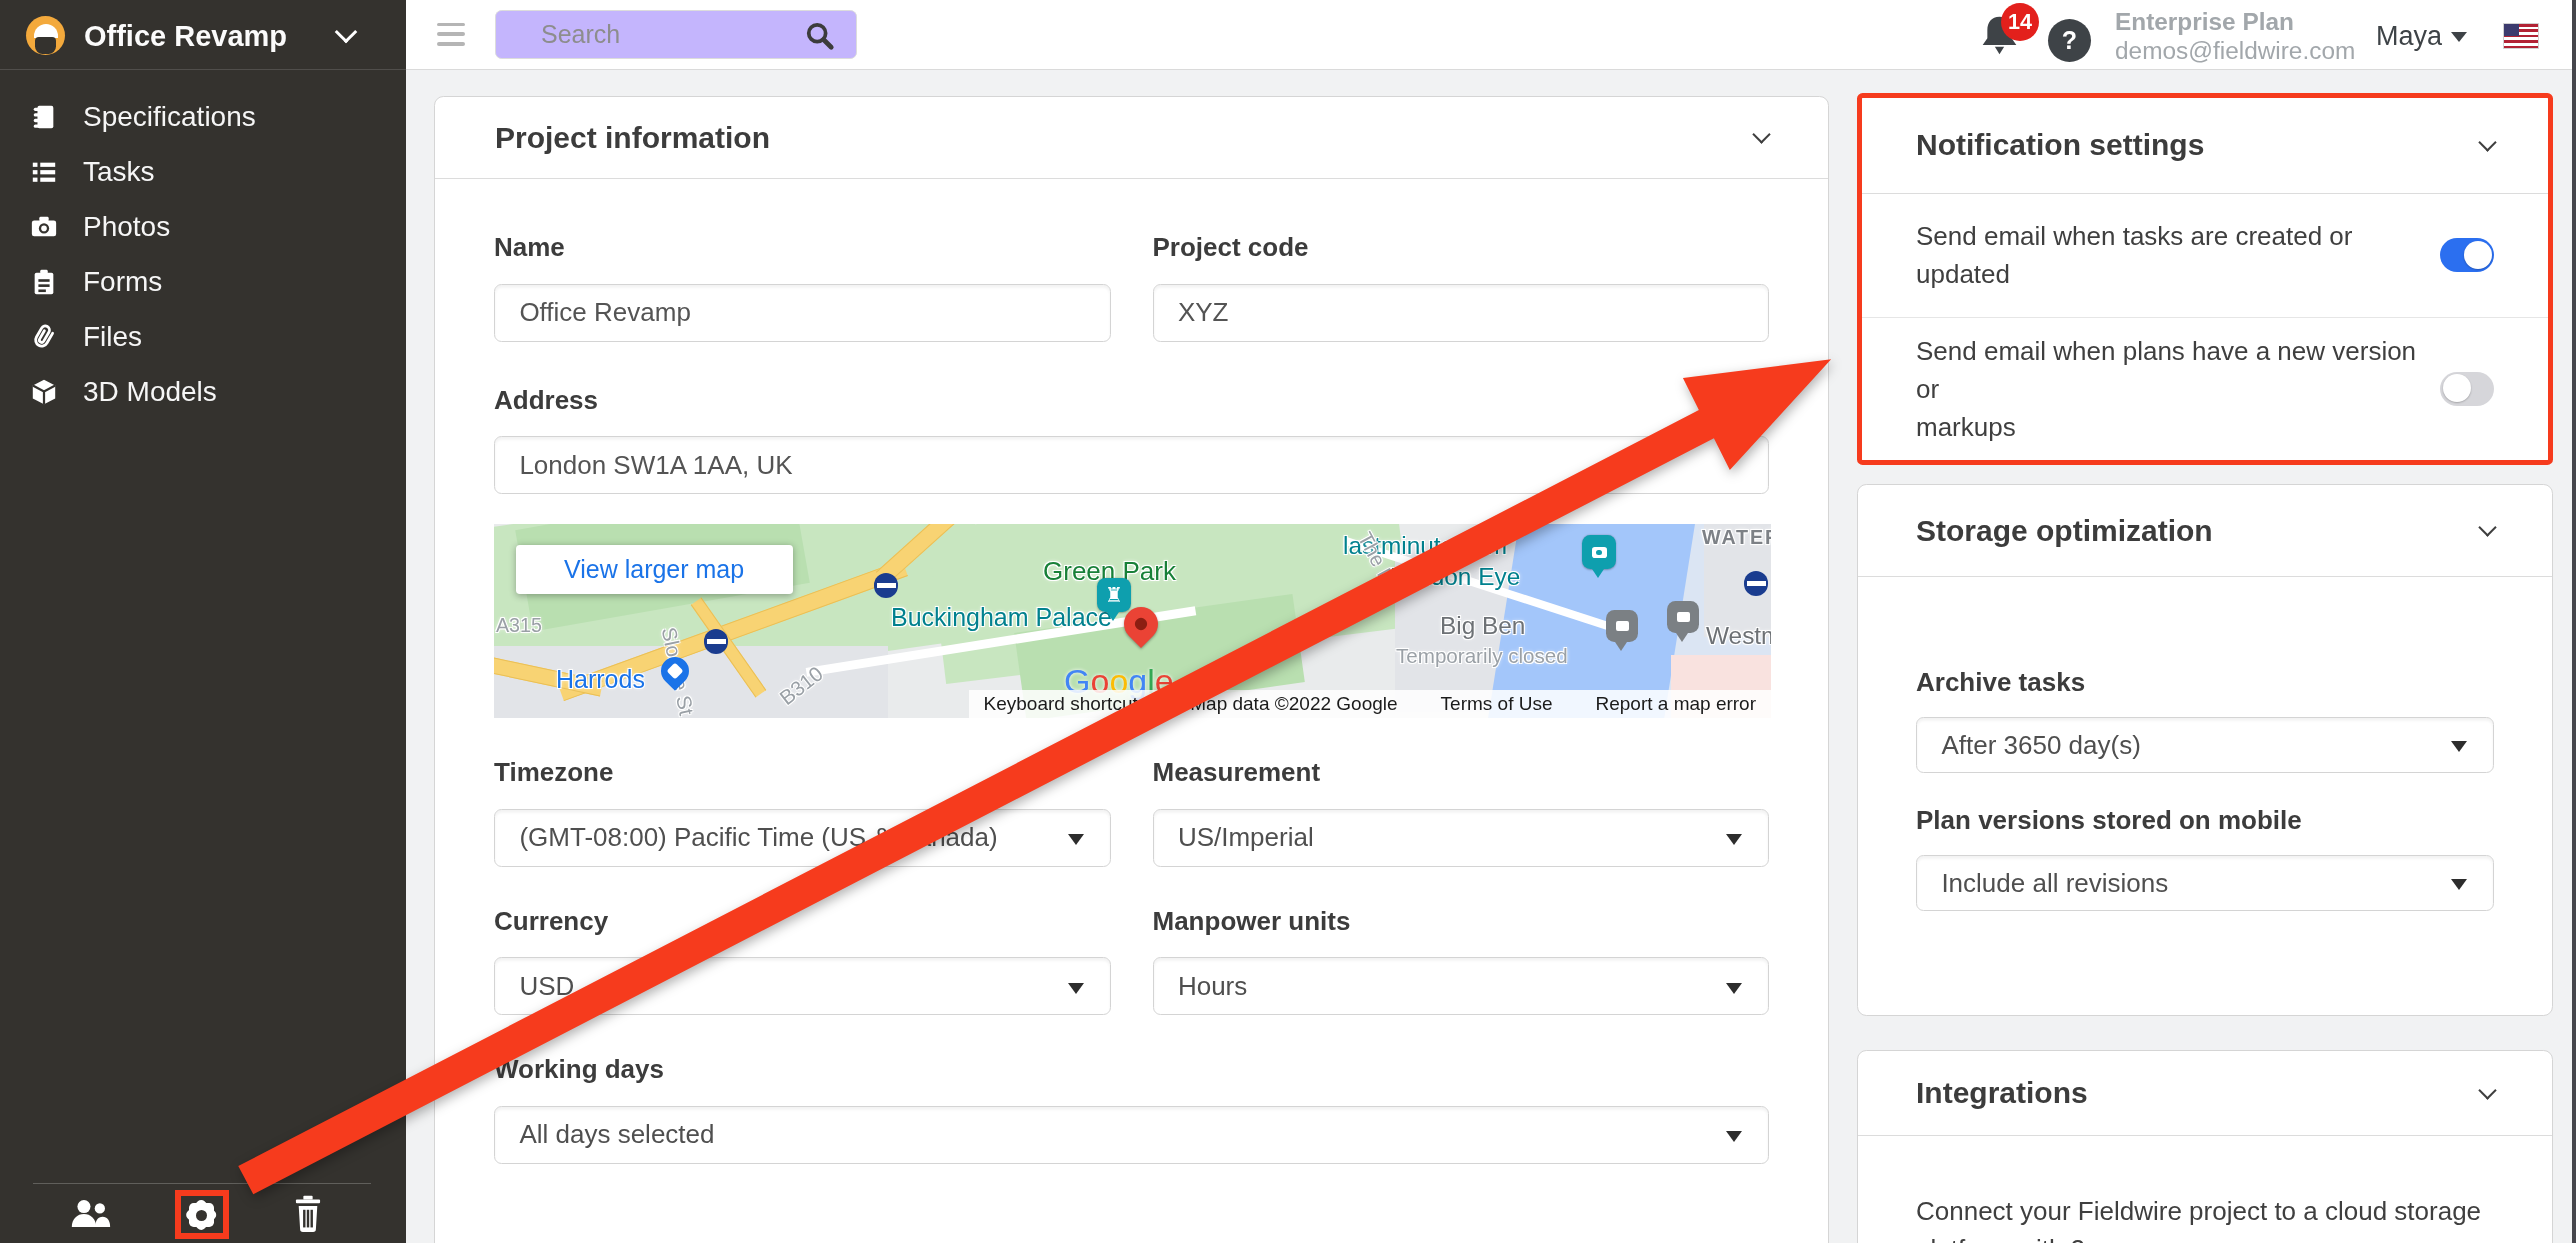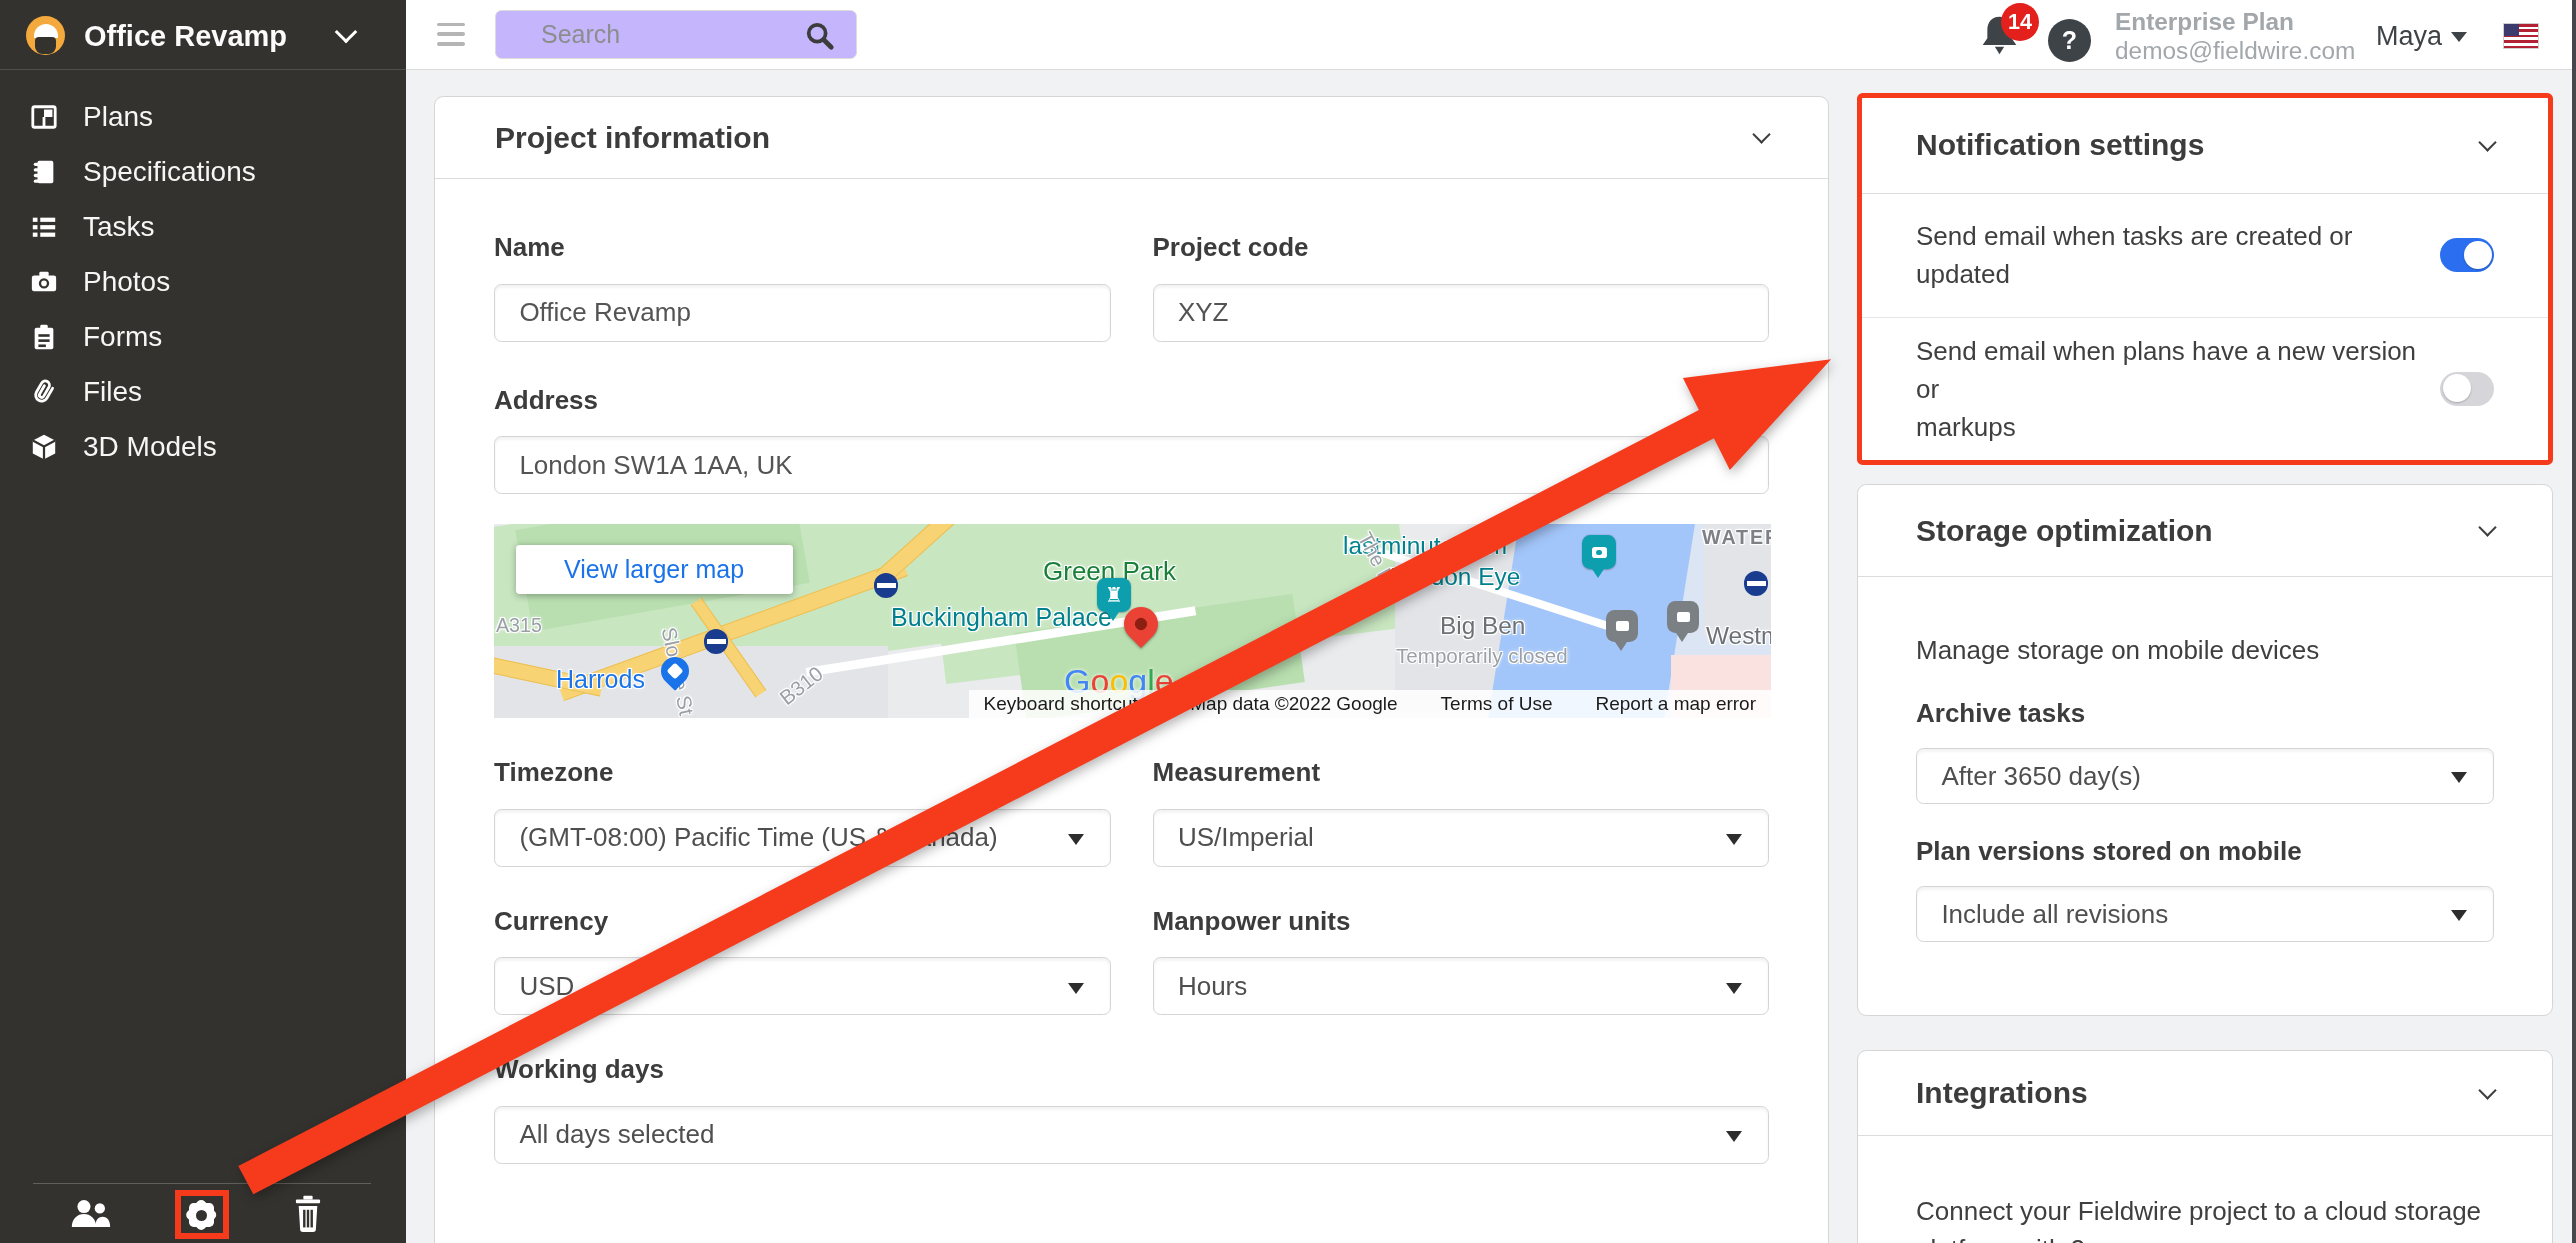--- a/index.html
+++ b/index.html
@@ -142,30 +142,20 @@
         <div class="helm"></div>
         <div class="face"></div>
       </div>
     <div class="sb-title">Office Revamp</div>
     <div class="sb-chev"></div>
   </div>
   <nav class="sb-nav">
     <div class="sb-item">
       <span class="ic">
           <svg width="28" height="28" viewBox="0 0 30 30">
-            <rect x="3" y="4" width="24" height="22" rx="2" fill="none" stroke="#fff" stroke-width="3"></rect>
-            <rect x="15" y="7" width="9" height="8" fill="#fff"></rect>
-            <line x1="15" y1="15" x2="15" y2="26" stroke="#fff" stroke-width="3"></line>
-          </svg>
-        </span>
-      <span class="lbl">Plans</span>
-    </div>
-    <div class="sb-item">
-      <span class="ic">
-          <svg width="28" height="28" viewBox="0 0 30 30">
             <rect x="8" y="3" width="17" height="24" rx="2" fill="#fff"></rect>
             <rect x="4" y="5" width="6" height="3.5" rx="1.7" fill="#fff"></rect>
             <rect x="4" y="11" width="6" height="3.5" rx="1.7" fill="#fff"></rect>
             <rect x="4" y="17" width="6" height="3.5" rx="1.7" fill="#fff"></rect>
             <rect x="4" y="23" width="6" height="3.5" rx="1.7" fill="#fff"></rect>
           </svg>
         </span>
       <span class="lbl">Specifications</span>
     </div>
     <div class="sb-item">
@@ -435,21 +425,20 @@
           </span>
       </div>
     </section>
 
     <section class="rpanel" id="storagepanel">
       <div class="hd">
         <span class="t">Storage optimization</span>
         <span class="chev-s"></span>
       </div>
       <div class="bd">
-        <div class="desc">Manage storage on mobile devices</div>
         <div class="slabel">Archive tasks</div>
         <div class="sel">
             <span class="v">After 3650 day(s)</span>
             <span class="car" style="top:22.5px;"></span>
           </div>
         <div class="slabel">Plan versions stored on mobile</div>
         <div class="sel">
             <span class="v">Include all revisions</span>
             <span class="car" style="top:22.5px;"></span>
           </div>

